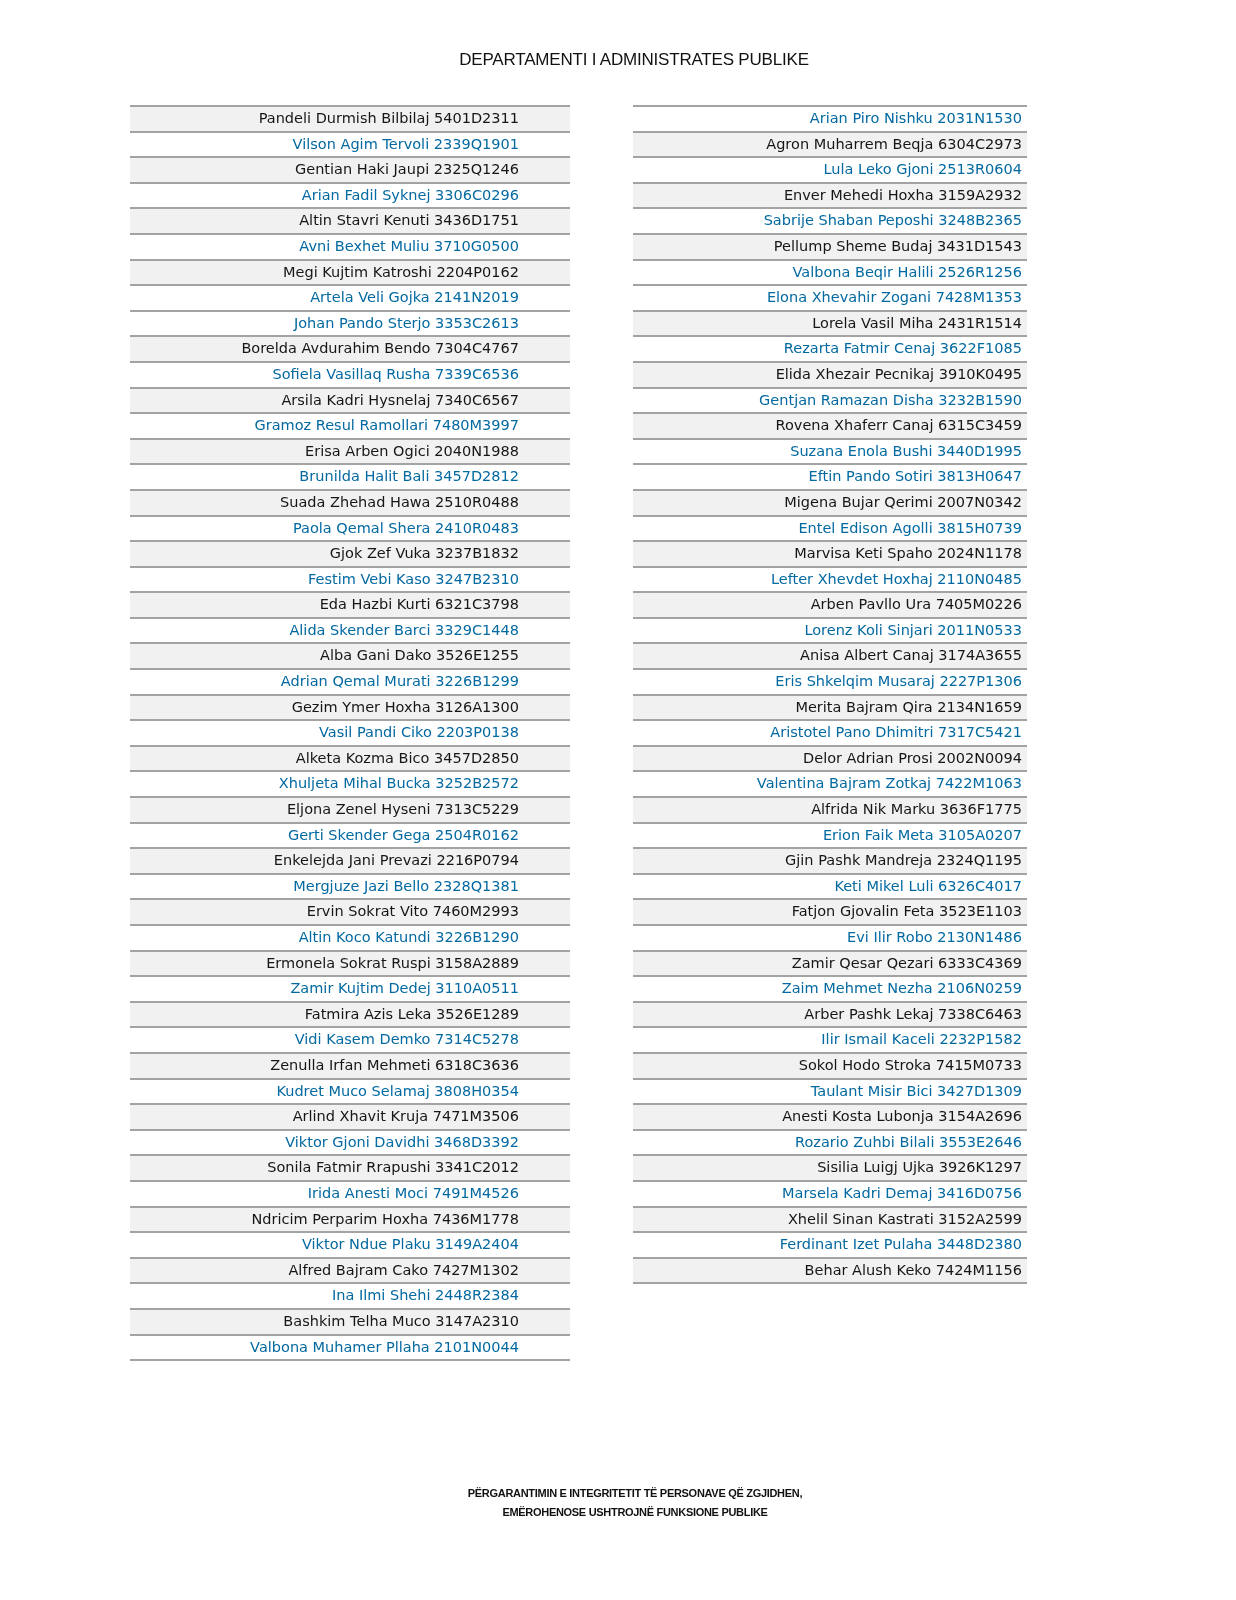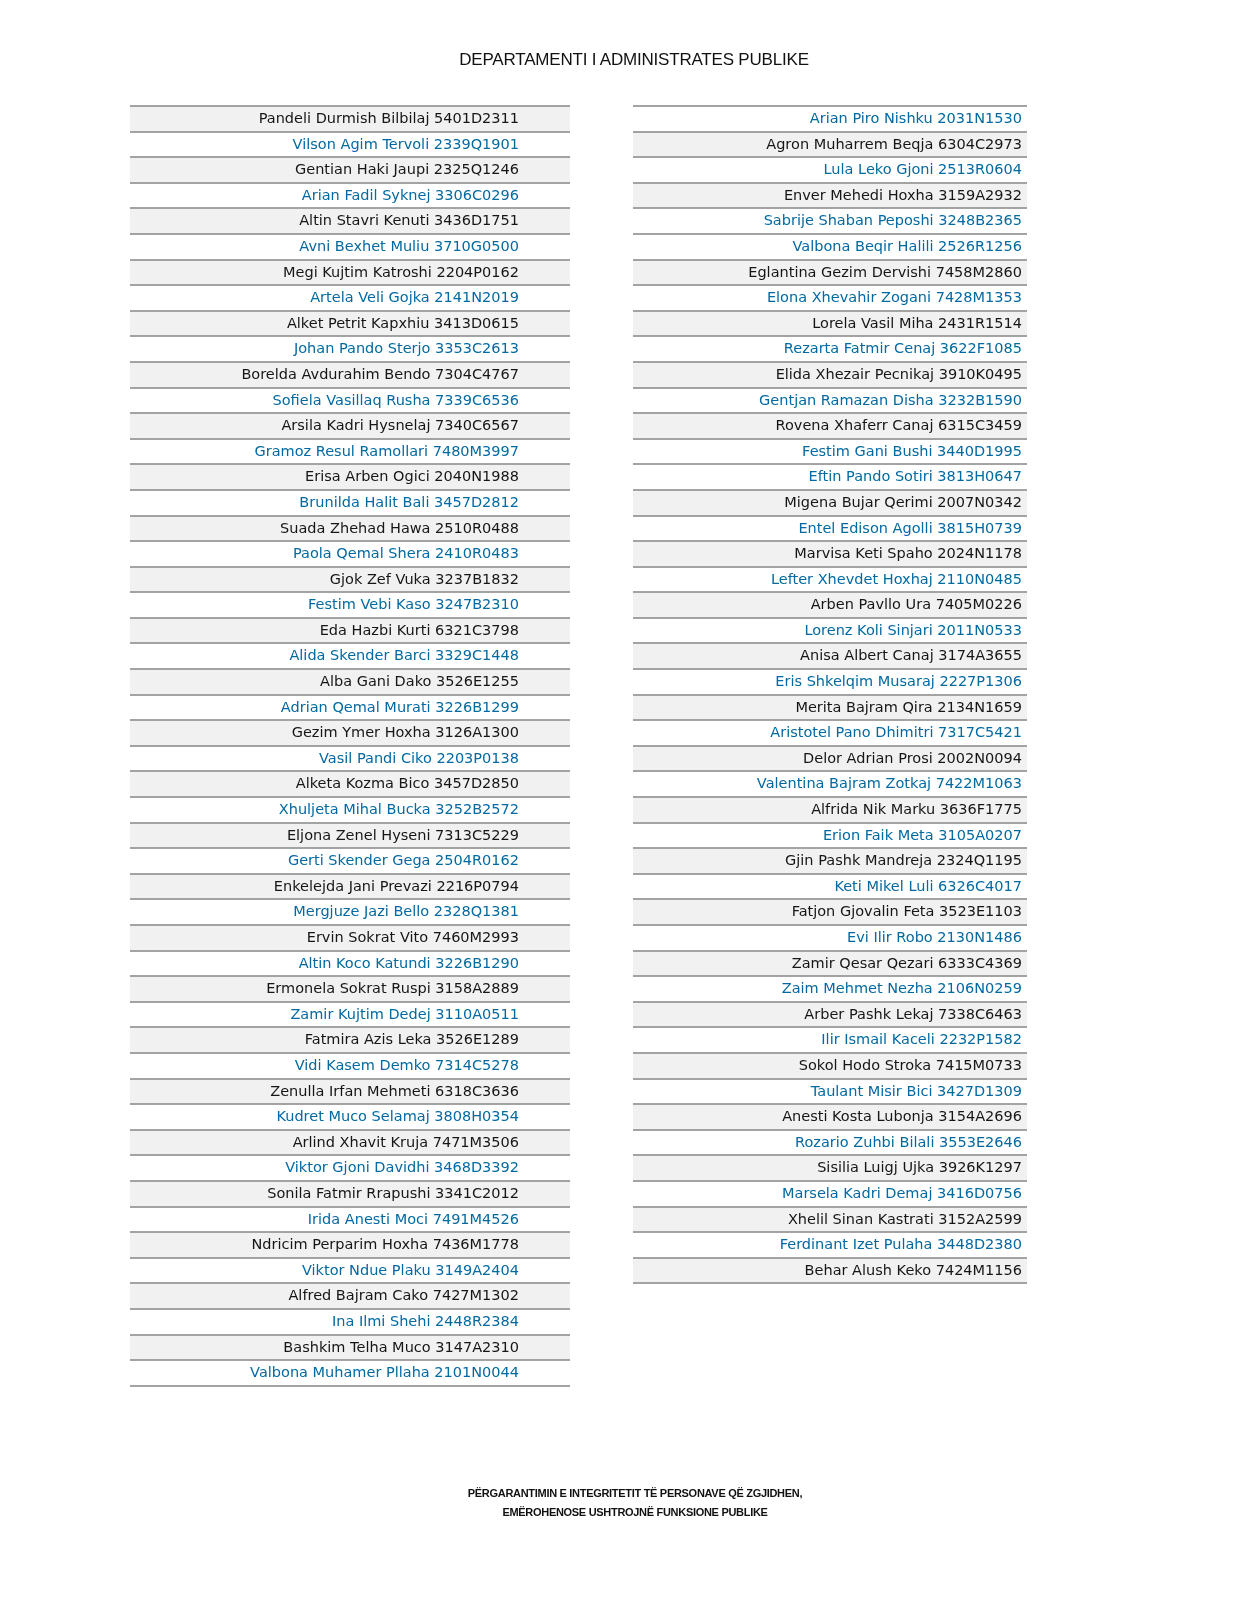--- a/index.html
+++ b/index.html
@@ -28,21 +28,20 @@
 
 <div class="col left" id="col-left">
     <div class="row shade">Pandeli Durmish Bilbilaj 5401D2311</div>
     <div class="row plain">Vilson Agim Tervoli 2339Q1901</div>
     <div class="row shade">Gentian Haki Jaupi 2325Q1246</div>
     <div class="row plain">Arian Fadil Syknej 3306C0296</div>
     <div class="row shade">Altin Stavri Kenuti 3436D1751</div>
     <div class="row plain">Avni Bexhet Muliu 3710G0500</div>
     <div class="row shade">Megi Kujtim Katroshi 2204P0162</div>
     <div class="row plain">Artela Veli Gojka 2141N2019</div>
-    <div class="row shade">Alket Petrit Kapxhiu 3413D0615</div>
     <div class="row plain">Johan Pando Sterjo 3353C2613</div>
     <div class="row shade">Borelda Avdurahim Bendo 7304C4767</div>
     <div class="row plain">Sofiela Vasillaq Rusha 7339C6536</div>
     <div class="row shade">Arsila Kadri Hysnelaj 7340C6567</div>
     <div class="row plain">Gramoz Resul Ramollari 7480M3997</div>
     <div class="row shade">Erisa Arben Ogici 2040N1988</div>
     <div class="row plain">Brunilda Halit Bali 3457D2812</div>
     <div class="row shade">Suada Zhehad Hawa 2510R0488</div>
     <div class="row plain">Paola Qemal Shera 2410R0483</div>
     <div class="row shade">Gjok Zef Vuka 3237B1832</div>
@@ -77,29 +76,29 @@
     <div class="row plain">Ina Ilmi Shehi 2448R2384</div>
     <div class="row shade">Bashkim Telha Muco 3147A2310</div>
     <div class="row plain last">Valbona Muhamer Pllaha 2101N0044</div>
   </div>
 <div class="col right" id="col-right">
     <div class="row plain">Arian Piro Nishku 2031N1530</div>
     <div class="row shade">Agron Muharrem Beqja 6304C2973</div>
     <div class="row plain">Lula Leko Gjoni 2513R0604</div>
     <div class="row shade">Enver Mehedi Hoxha 3159A2932</div>
     <div class="row plain">Sabrije Shaban Peposhi 3248B2365</div>
+    <div class="row shade">Pellump Sheme Budaj 3431D1543</div>
     <div class="row plain">Valbona Beqir Halili 2526R1256</div>
-    <div class="row shade">Eglantina Gezim Dervishi 7458M2860</div>
     <div class="row plain">Elona Xhevahir Zogani 7428M1353</div>
     <div class="row shade">Lorela Vasil Miha 2431R1514</div>
     <div class="row plain">Rezarta Fatmir Cenaj 3622F1085</div>
     <div class="row shade">Elida Xhezair Pecnikaj 3910K0495</div>
     <div class="row plain">Gentjan Ramazan Disha 3232B1590</div>
     <div class="row shade">Rovena Xhaferr Canaj 6315C3459</div>
-    <div class="row plain">Festim Gani Bushi 3440D1995</div>
+    <div class="row plain">Suzana Enola Bushi 3440D1995</div>
     <div class="row plain">Eftin Pando Sotiri 3813H0647</div>
     <div class="row shade">Migena Bujar Qerimi 2007N0342</div>
     <div class="row plain">Entel Edison Agolli 3815H0739</div>
     <div class="row shade">Marvisa Keti Spaho 2024N1178</div>
     <div class="row plain">Lefter Xhevdet Hoxhaj 2110N0485</div>
     <div class="row shade">Arben Pavllo Ura 7405M0226</div>
     <div class="row plain">Lorenz Koli Sinjari 2011N0533</div>
     <div class="row shade">Anisa Albert Canaj 3174A3655</div>
     <div class="row plain">Eris Shkelqim Musaraj 2227P1306</div>
     <div class="row shade">Merita Bajram Qira 2134N1659</div>

